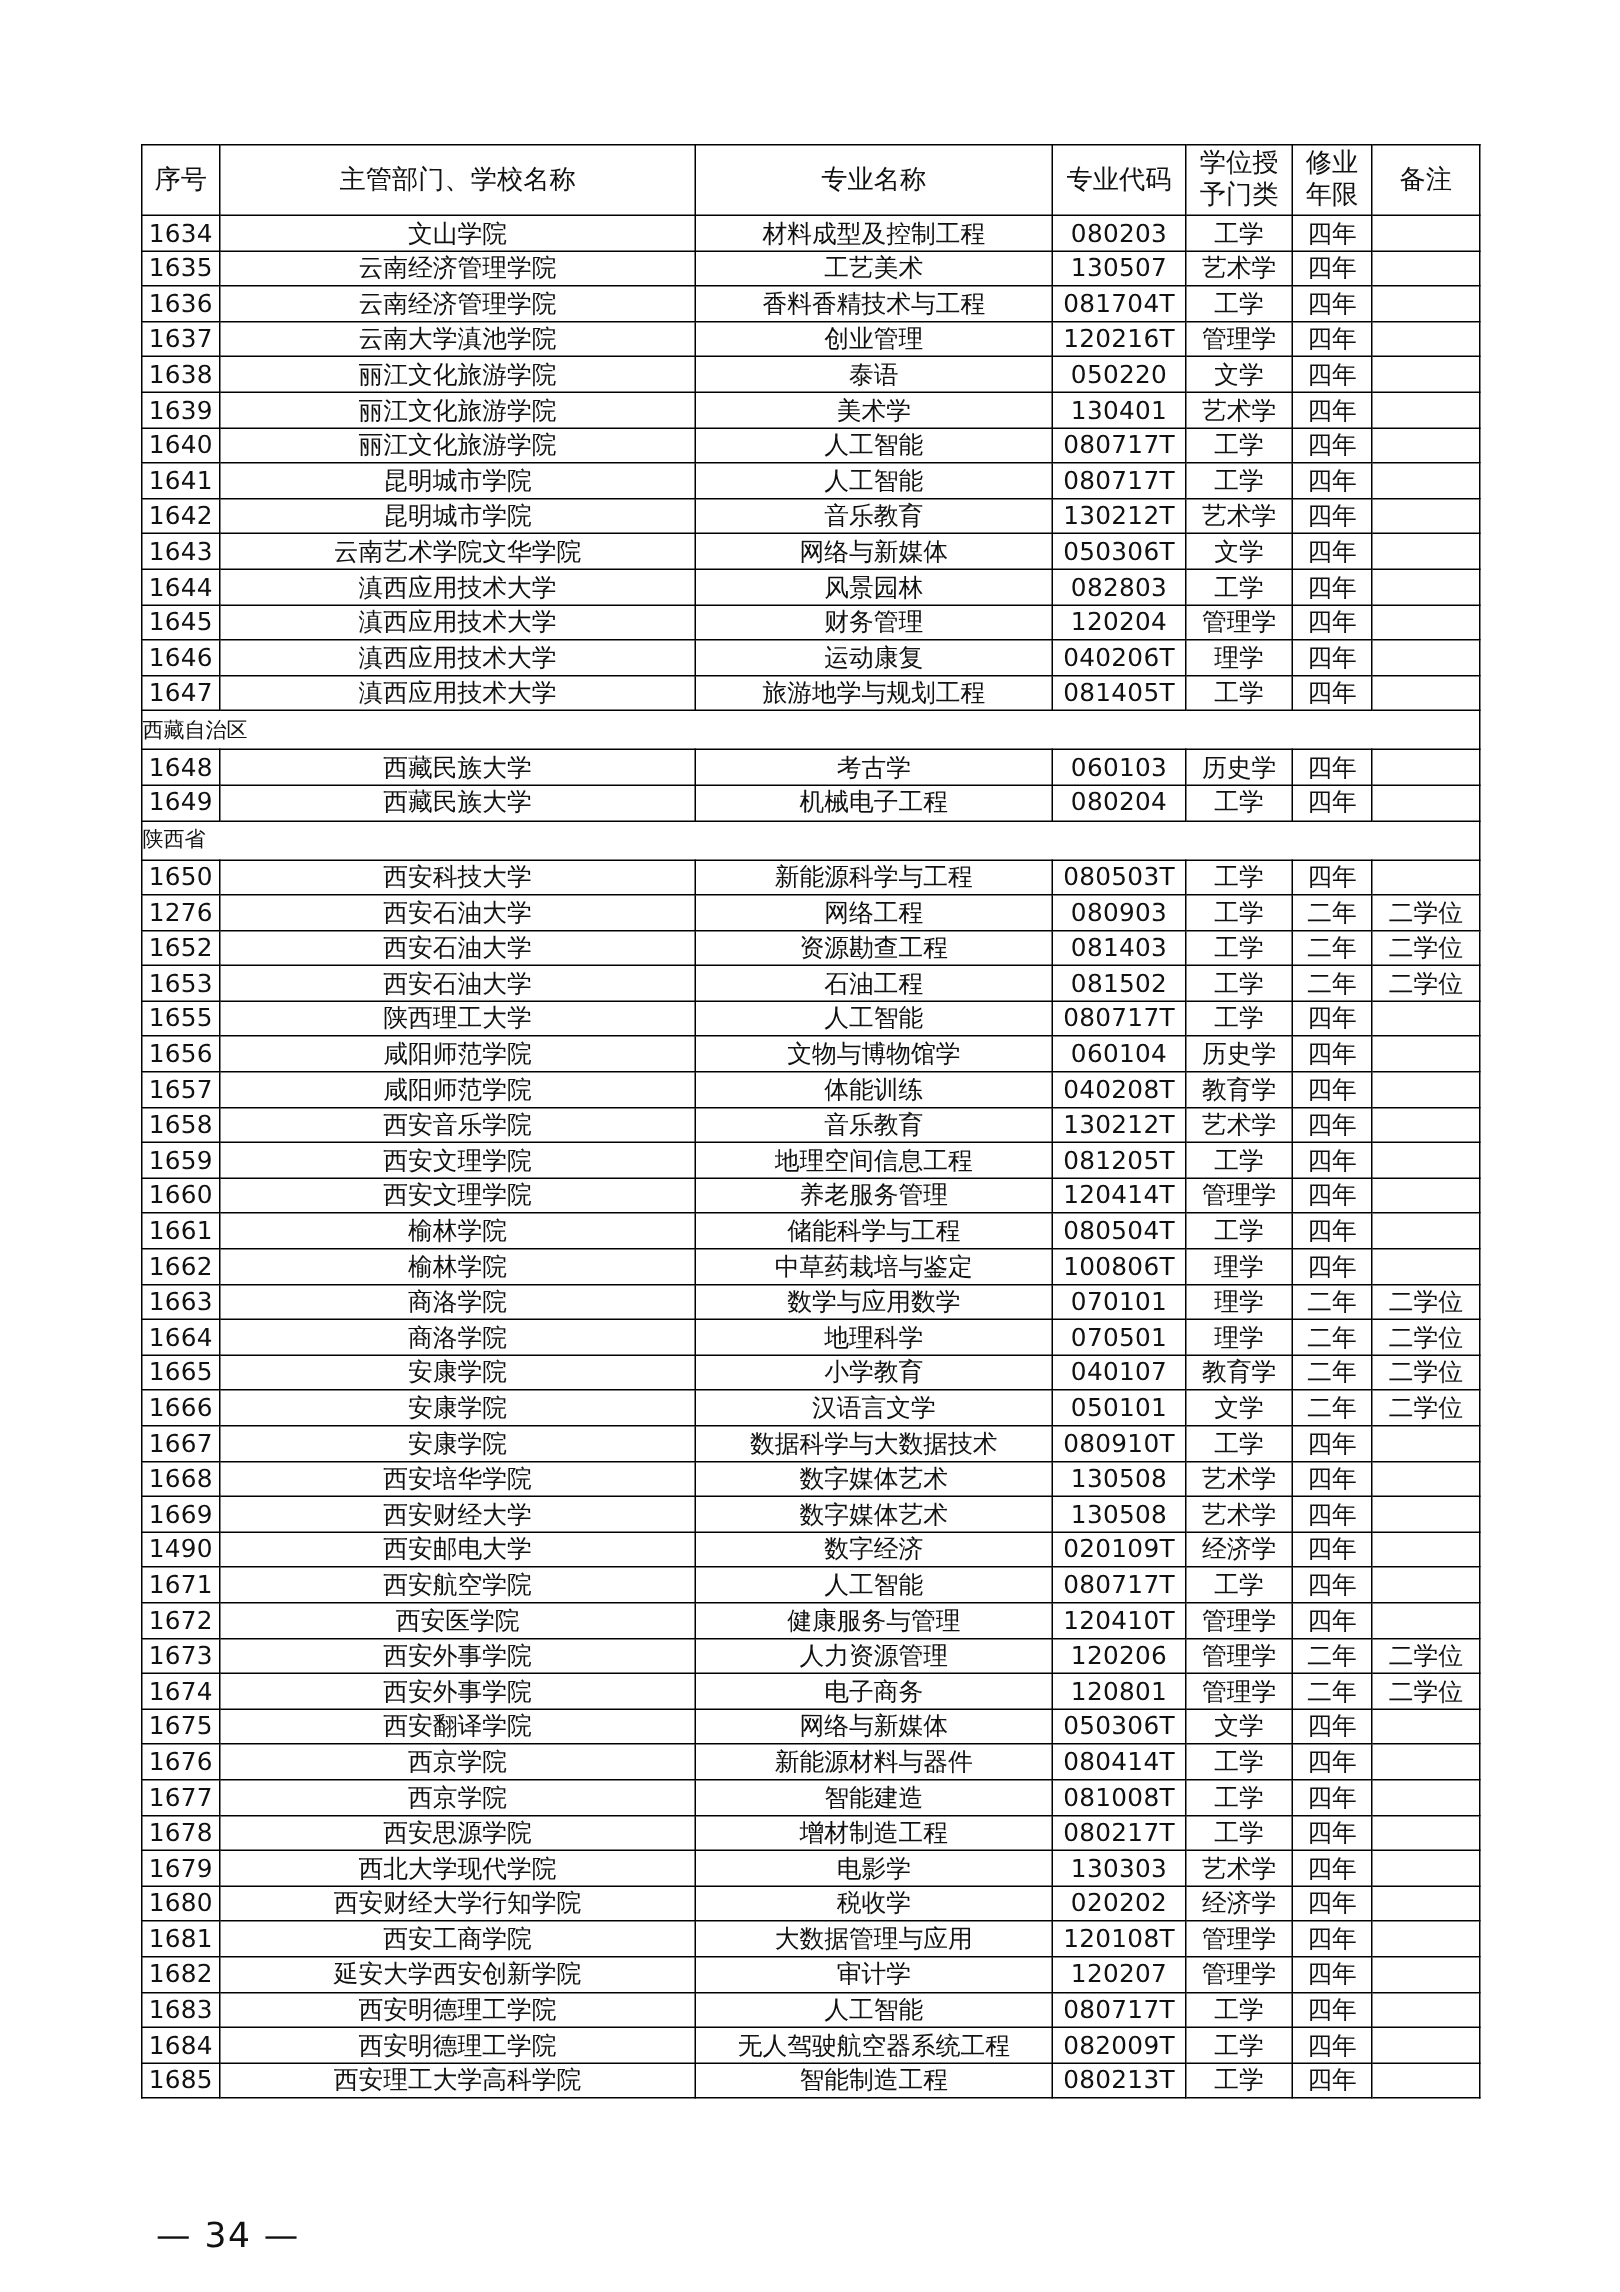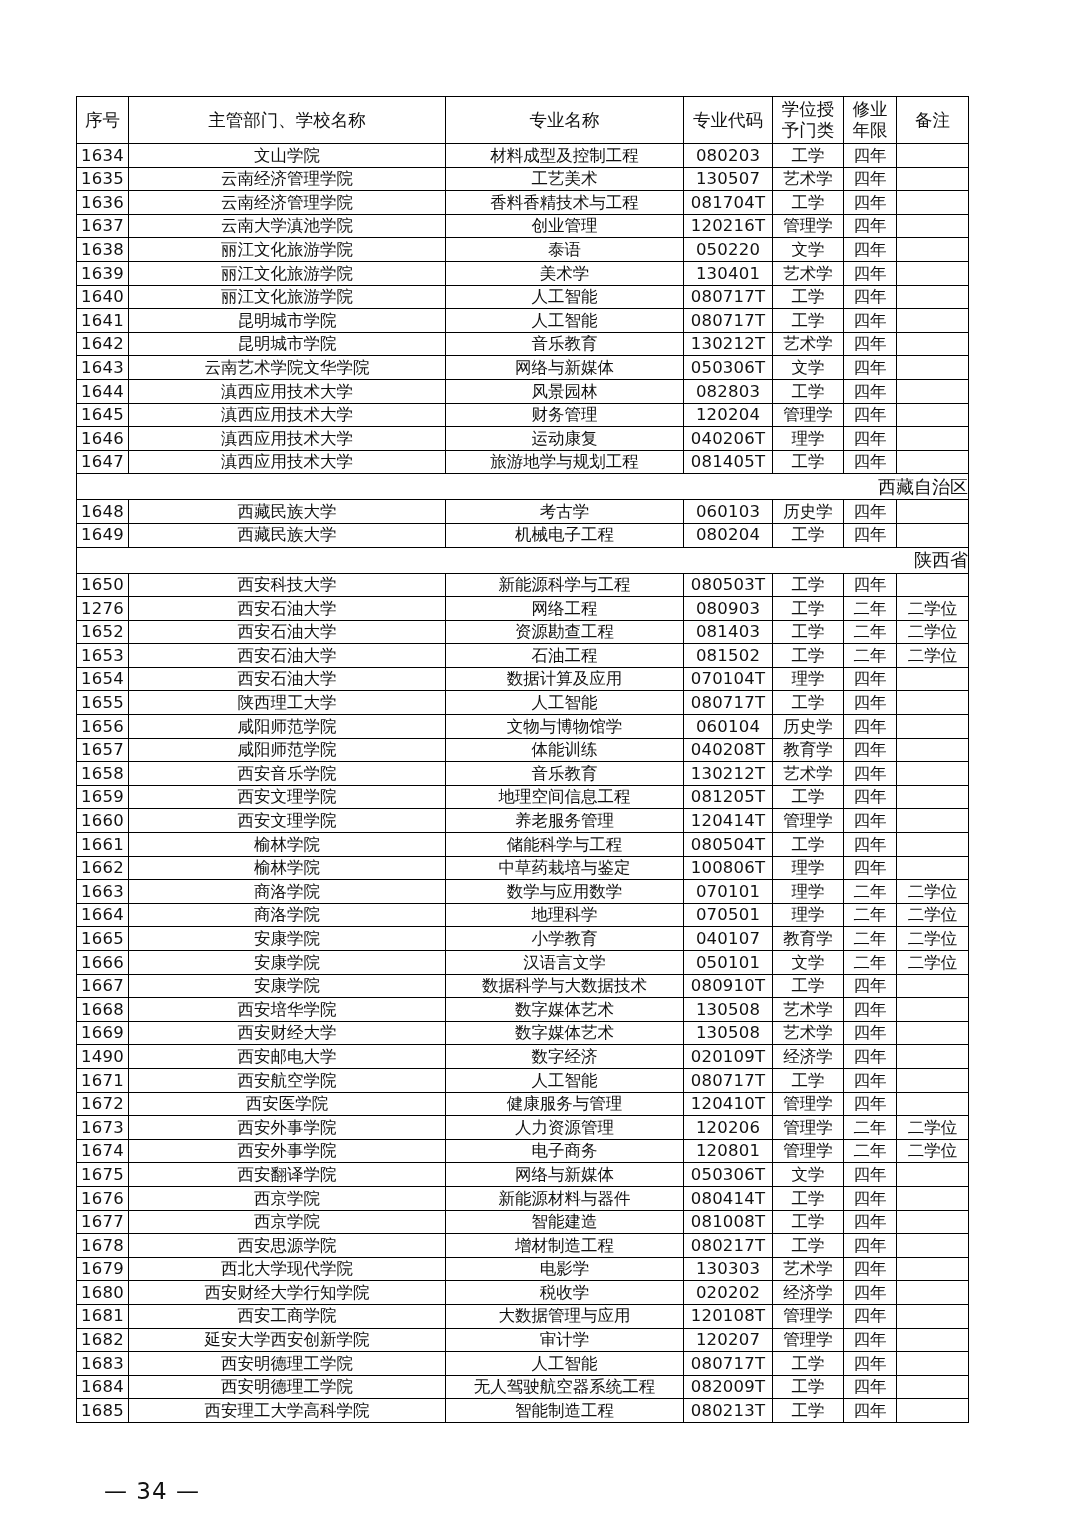--- a/index.html
+++ b/index.html
@@ -11,21 +11,21 @@
     position:relative;
     overflow:hidden;
   }
   .page{
     position:absolute;
     left:0;top:0;
     width:1080px;height:1528px;
   }
   table.reg{
     position:absolute;
-    left:76px;
+    left:94px;
     top:96px;
     width:892px;
     border-collapse:collapse;
     table-layout:fixed;
   }
   table.reg td,table.reg th{
     border:1px solid #000;
     padding:0;
     text-align:center;
     vertical-align:middle;
@@ -56,22 +56,22 @@
   td.num{
     font-size:16px;
     letter-spacing:0.2px;
   }
   td.code{
     font-size:16px;
     letter-spacing:0.2px;
   }
   tr.section td{
     height:25px;
-    font-size:18px;
-    text-align:right;
+    font-size:14px;
+    text-align:left;
     font-weight:400;
   }
   .footer{
     position:absolute;
     left:104px;
     top:1478px;
     font-size:23px;
     letter-spacing:1px;
     color:#111;
   }
@@ -289,29 +289,20 @@
         <tr>
           <td class="num">1653</td>
           <td>西安石油大学</td>
           <td>石油工程</td>
           <td class="code">081502</td>
           <td>工学</td>
           <td>二年</td>
           <td>二学位</td>
         </tr>
         <tr>
-          <td class="num">1654</td>
-          <td>西安石油大学</td>
-          <td>数据计算及应用</td>
-          <td class="code">070104T</td>
-          <td>理学</td>
-          <td>四年</td>
-          <td></td>
-        </tr>
-        <tr>
           <td class="num">1655</td>
           <td>陕西理工大学</td>
           <td>人工智能</td>
           <td class="code">080717T</td>
           <td>工学</td>
           <td>四年</td>
           <td></td>
         </tr>
         <tr>
           <td class="num">1656</td>

